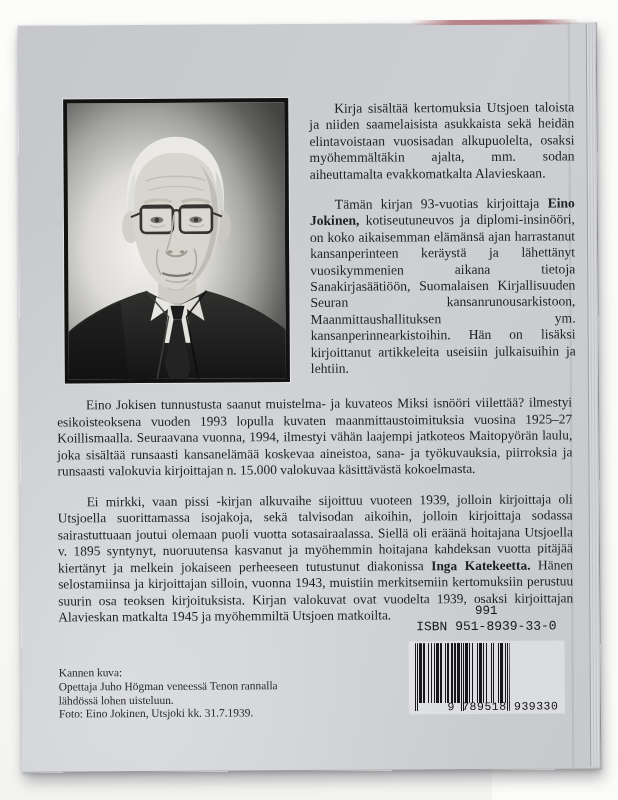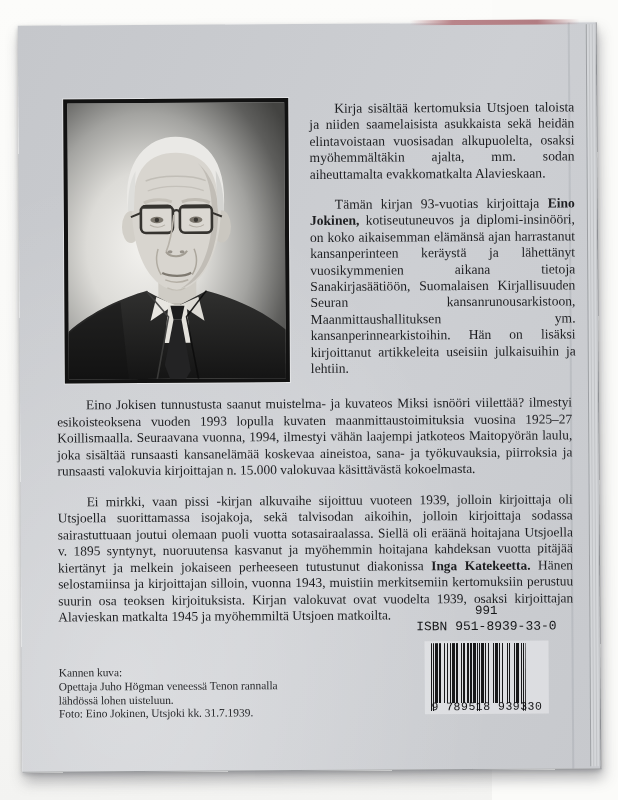--- a/index.html
+++ b/index.html
@@ -51,21 +51,21 @@
   .codes{position:absolute;left:380px;top:581px;width:170px;text-align:center;color:#17181a;}
   .print-code{font-family:"Liberation Mono", monospace;font-size:12.5px;line-height:14px;}
   .isbn{font-family:"Liberation Mono", monospace;font-size:13px;line-height:15px;margin-top:1px;letter-spacing:0;}
   .barcode-wrap{
     display:inline-block;margin-top:7px;padding:2px 6px 1px 6px;
     background:rgba(244,245,246,.45);
   }
   .barcode-wrap svg{display:block;}
   .bdigits{
     font-family:"Liberation Mono", monospace;font-size:11.5px;line-height:13px;
-    margin-top:-11px;text-align:center;color:#131315;letter-spacing:.5px;
+    margin-top:-11px;text-align:center;color:#131315;letter-spacing:.5px;padding-left:32px;
   }
   .caption{position:absolute;left:37px;top:641px;color:#26272a;
     font-size:11.4px;line-height:13.8px;}
   .caption div{white-space:nowrap;}
 </style>
 </head>
 <body>
 
 <div class="scene">
   <div class="book">

